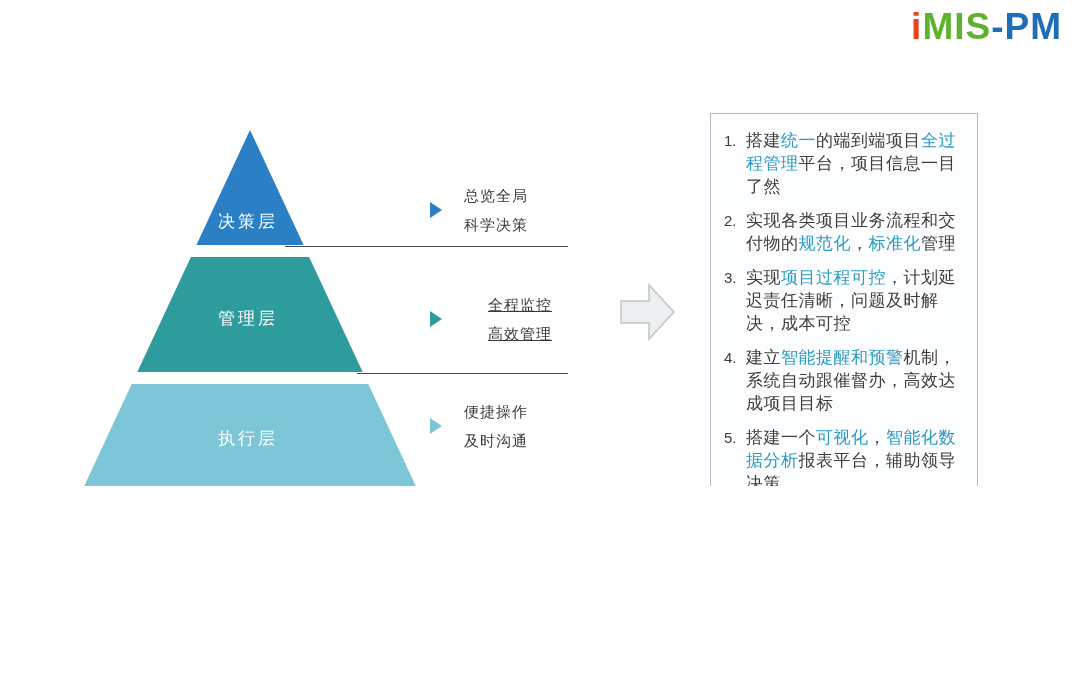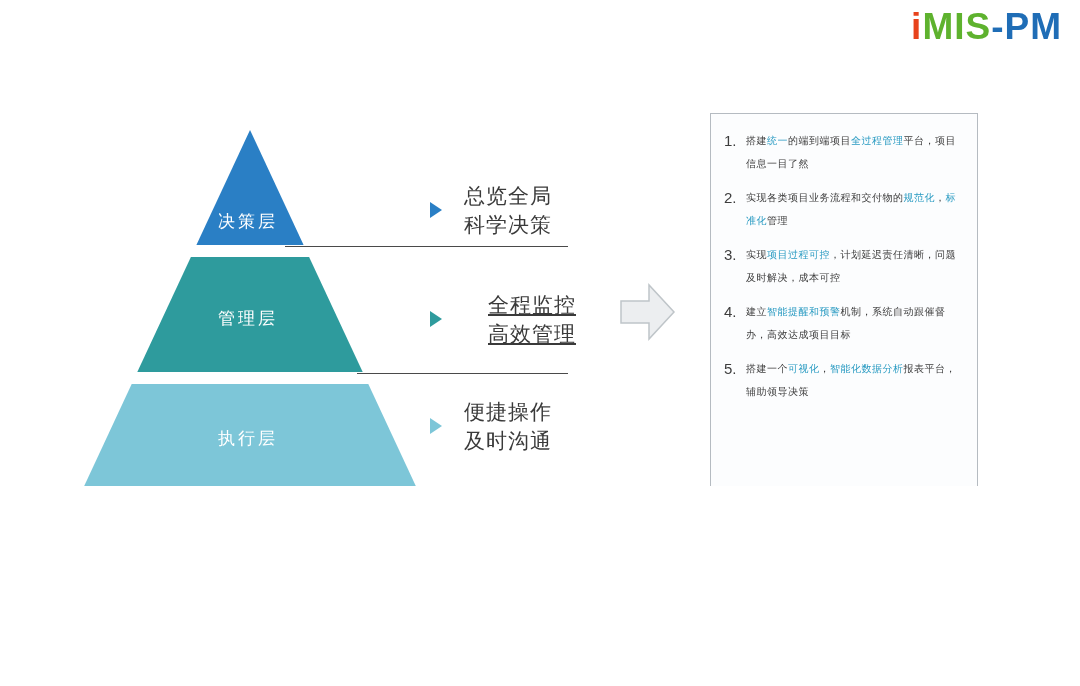--- a/index.html
+++ b/index.html
@@ -25,21 +25,21 @@
     transform:translate(-50%,-50%);
     white-space:nowrap;
   }
 
   
   .sep-line{position:absolute;height:1px;background:#4a4a4a;}
 
   
   .caption{
     position:absolute;
-    font-size:21px;line-height:29px;color:#3a3a3a;
+    font-size:15px;line-height:29px;color:#3a3a3a;
     letter-spacing:1px;white-space:nowrap;
   }
   .marker{position:absolute;}
 
   
   .big-arrow{position:absolute;left:620px;top:282px;}
 
   
   .panel{
     position:absolute;left:710px;top:113px;
@@ -50,21 +50,21 @@
     padding:15px 12px 12px 13px;
   }
   .benefit-item{display:flex;margin-bottom:11px;}
   .benefit-item:last-child{margin-bottom:0;}
   .benefit-num{
     flex:0 0 22px;
     font-size:15px;line-height:23px;color:var(--txt,#3d3d3d);
   }
   .benefit-text{
     flex:1;
-    font-size:10px;line-height:23px;color:var(--txt,#3d3d3d);
+    font-size:17px;line-height:23px;color:var(--txt,#3d3d3d);
     letter-spacing:0.5px;
   }
   .benefit-text .hl{color:var(--hl,#2a9bc2);}
 </style>
 </head>
 <body>
 
 <div class="canvas">
 
   <div class="logo">

